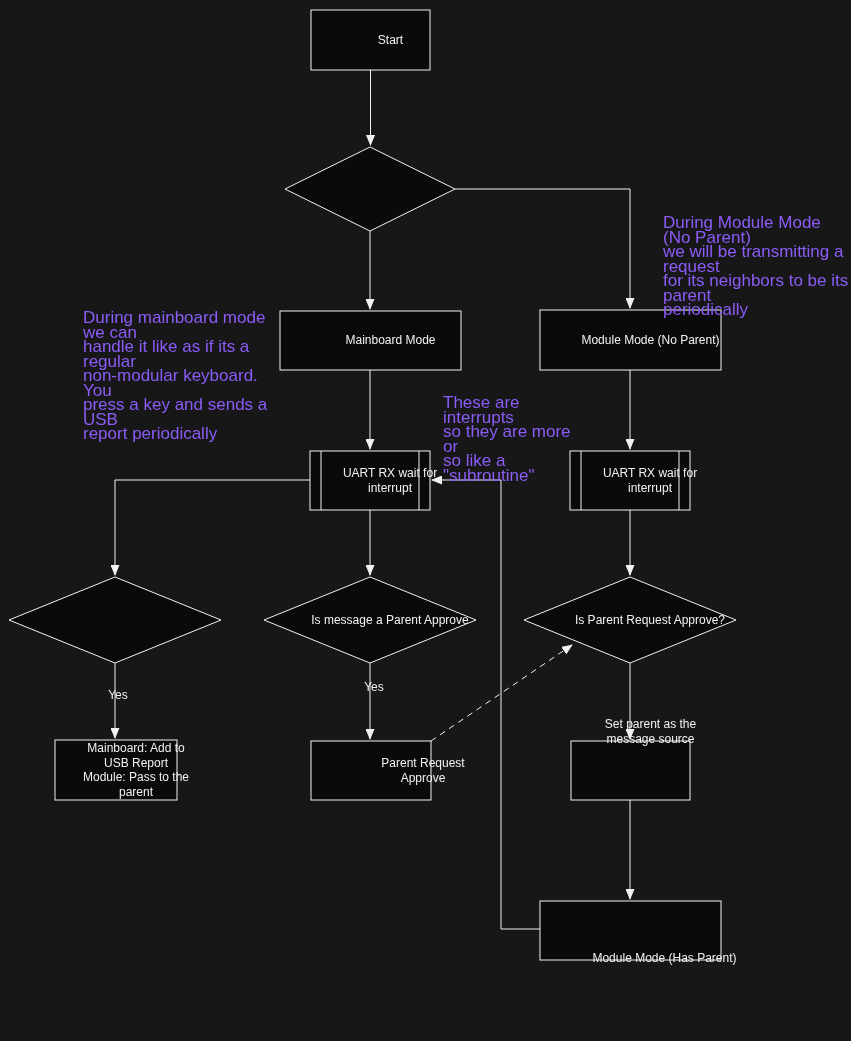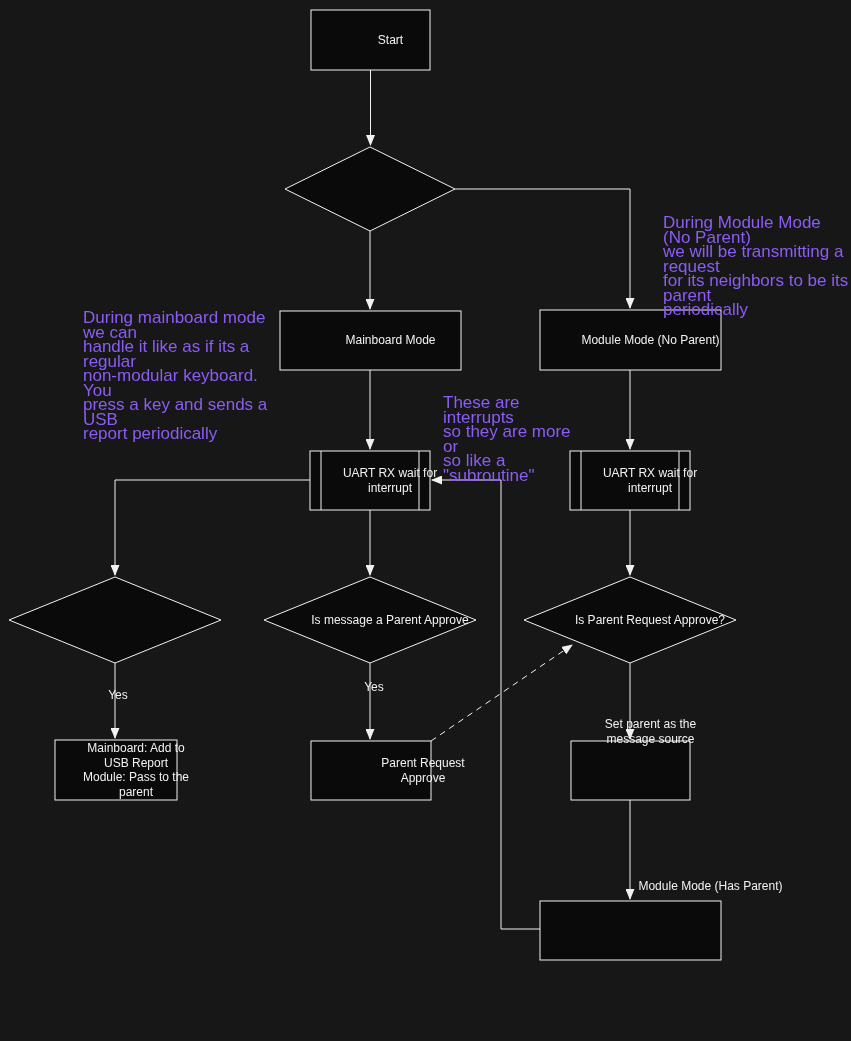--- a/index.html
+++ b/index.html
@@ -105,21 +105,21 @@
   <div class="lbl" style="left:264px; top:577px; width:212px; height:86px;">Is message a Parent Approve</div>
   <div class="lbl" style="left:524px; top:577px; width:212px; height:86px;">Is Parent Request Approve?</div>
   <div class="lbl" style="left:55px; top:740px; width:122px; height:60px;">Mainboard: Add to
 USB Report
 Module: Pass to the
 parent</div>
   <div class="lbl" style="left:311px; top:741px; width:120px; height:59px;margin-left:32px;">Parent Request
 Approve</div>
   <div class="lbl" style="left:571px; top:702px; width:119px; height:59px;">Set parent as the
 message source</div>
-  <div class="lbl" style="left:540px; top:857px; width:209px; height:59px;margin-left:46px;">Module Mode (Has Parent)</div>
+  <div class="lbl" style="left:540px; top:929px; width:209px; height:59px;">Module Mode (Has Parent)</div>
 
   <div class="edge-lbl" style="left:98px; top:688px; width:40px;">Yes</div>
   <div class="edge-lbl" style="left:354px; top:680px; width:40px;">Yes</div>
 
   <div class="note" style="left:663px; top:216px; width:186px;">During Module Mode (No Parent)
 we will be transmitting a request
 for its neighbors to be its parent
 periodically</div>
   <div class="note" style="left:83px; top:311px; width:196px;">During mainboard mode we can
 handle it like as if its a regular

